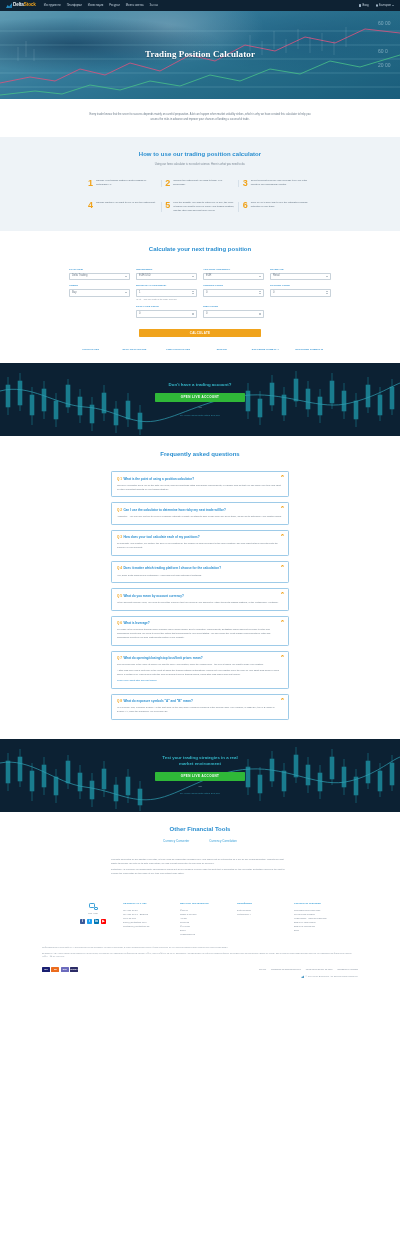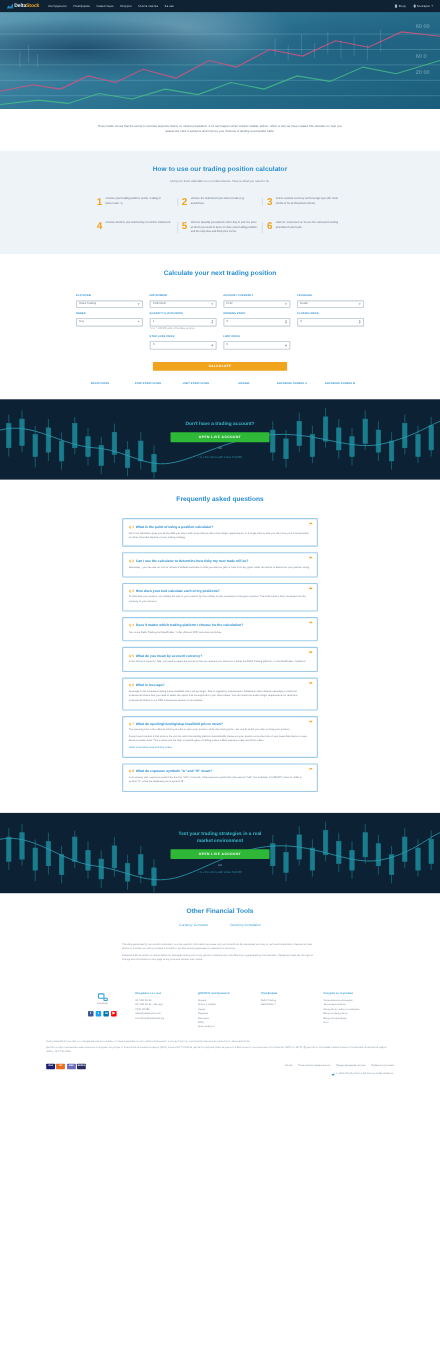--- a/index.html
+++ b/index.html
@@ -345,20 +345,21 @@
         <path d="M298 18 v20"></path>
         <path d="M310 26 v16"></path>
       <path d="M322 22 v18"></path>
         <path d="M334 30 v14"></path>
         <path d="M346 16 v20"></path>
     </g>
     <text x="378" y="14" fill="#cfe7f1" font-size="5" opacity="0.5" font-family="Liberation Sans">60 00</text>
     <text x="378" y="42" fill="#cfe7f1" font-size="5" opacity="0.5" font-family="Liberation Sans">60 0</text>
     <text x="378" y="56" fill="#cfe7f1" font-size="5" opacity="0.5" font-family="Liberation Sans">20 00</text>
   </svg>
+  <h1 class="hero-title">Trading Position Calculator</h1>
 </section>
 
 <section class="intro">
   <p>Every trader knows that the secret to success depends mainly on careful preparation. A lot can happen when market volatility strikes, which is why we have created this calculator to help you assess the risks in advance and improve your chances of landing a successful trade.</p>
 </section>
 
 <section class="howto">
   <h2>How to use our trading position calculator</h2>
   <div class="sub">Using our forex calculator is no rocket science. Here is what you need to do.</div>
   <div class="steps">

